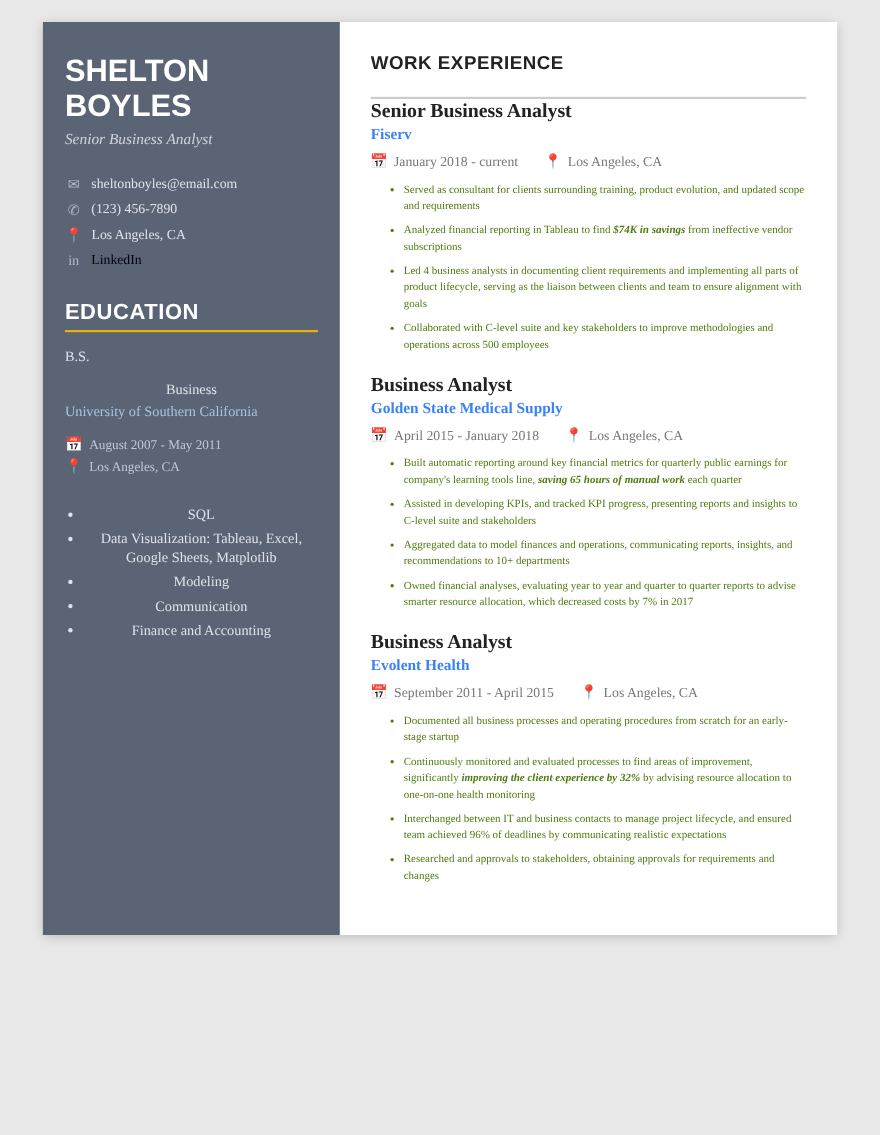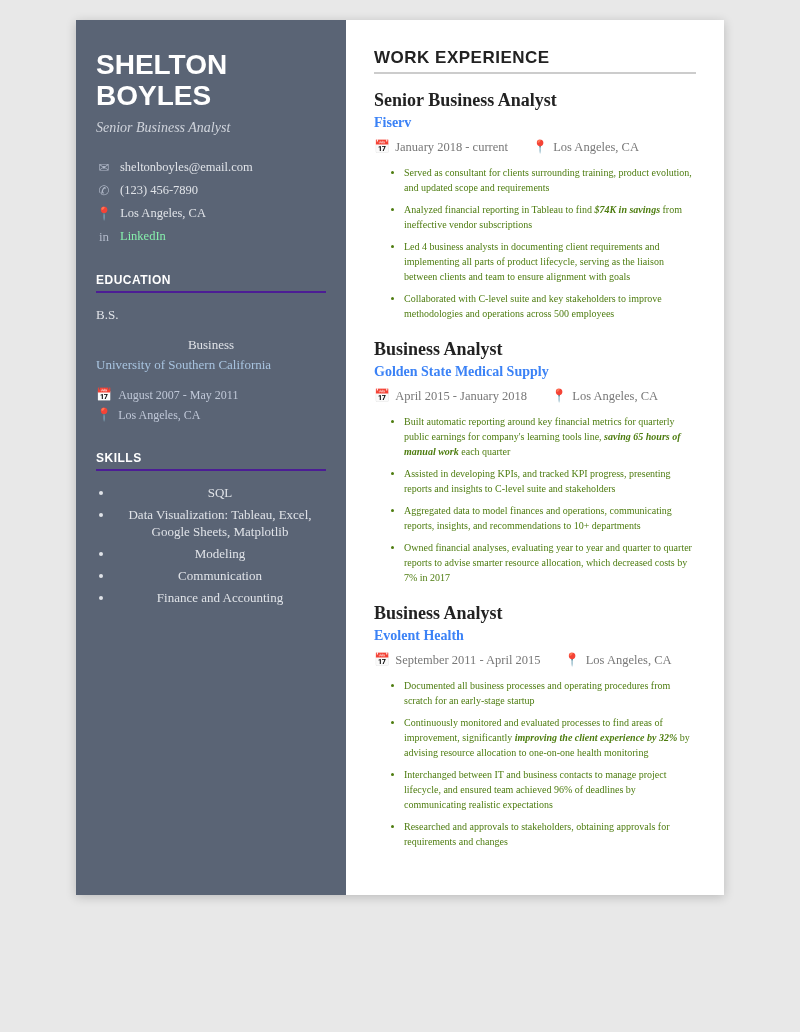--- a/index.html
+++ b/index.html
@@ -6,21 +6,21 @@
     body {
       font-family: 'Georgia', serif;
       background: #e8e8e8;
       display: flex;
       justify-content: center;
       align-items: flex-start;
       min-height: 100vh;
       padding: 20px;
     }
     .resume-wrapper {
-      width: 648px;
+      width: 722px;
       background: #fff;
       display: flex;
       box-shadow: 0 2px 10px rgba(0,0,0,0.2);
     }
     
     .sidebar {
       width: 270px;
       min-width: 270px;
       background: #5a6475;
       color: #fff;
@@ -52,30 +52,30 @@
       color: #e0e3e8;
       margin-bottom: 7px;
     }
     .contact-icon {
       font-size: 13px;
       min-width: 16px;
       text-align: center;
       color: #b0b8c8;
     }
     .contact-link {
-      color: #86efac;
+      color: #000000;
       text-decoration: none;
     }
     .sidebar-section-title {
       font-family: Arial, sans-serif;
-      font-size: 12px;
+      font-size: 20px;
       font-weight: 900;
       color: #fff;
       text-transform: uppercase;
-      border-bottom: 2px solid #4c1d95;
+      border-bottom: 2px solid #eab308;
       padding-bottom: 4px;
       margin-bottom: 14px;
       letter-spacing: 0.5px;
     }
     .education-section {
       margin-bottom: 28px;
     }
     .edu-degree {
       font-size: 13px;
       color: #e0e3e8;
@@ -121,22 +121,21 @@
       padding: 28px 28px 28px 28px;
       background: #fff;
     }
     .section-header {
       font-family: Arial, sans-serif;
       font-size: 17px;
       font-weight: 900;
       text-transform: uppercase;
       color: #222;
       border-bottom: 2px solid #ccc;
-      padding-bottom: 4px;
-      margin-bottom: 16px;
+      padding-bottom: 20px;
       letter-spacing: 0.5px;
     }
     .job-title {
       font-size: 18px;
       font-weight: bold;
       color: #222;
       margin-bottom: 4px;
       font-family: Georgia, serif;
     }
     .company-name {
@@ -222,21 +221,20 @@
         <span class="meta-icon">📅</span>
         <span>August 2007 - May 2011</span>
       </div>
       <div class="edu-meta">
         <span class="meta-icon">📍</span>
         <span>Los Angeles, CA</span>
       </div>
     </div>
 
     <div class="skills-section">
-      <div class="sidebar-section-title">SKILLS</div>
       <ul class="skills-list">
         <li>SQL</li>
         <li>Data Visualization: Tableau, Excel, Google Sheets, Matplotlib</li>
         <li>Modeling</li>
         <li>Communication</li>
         <li>Finance and Accounting</li>
       </ul>
     </div>
   </div>
 

